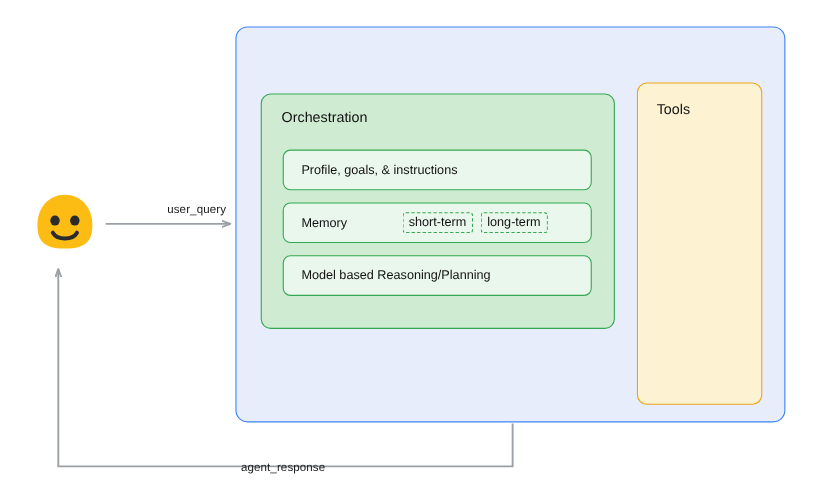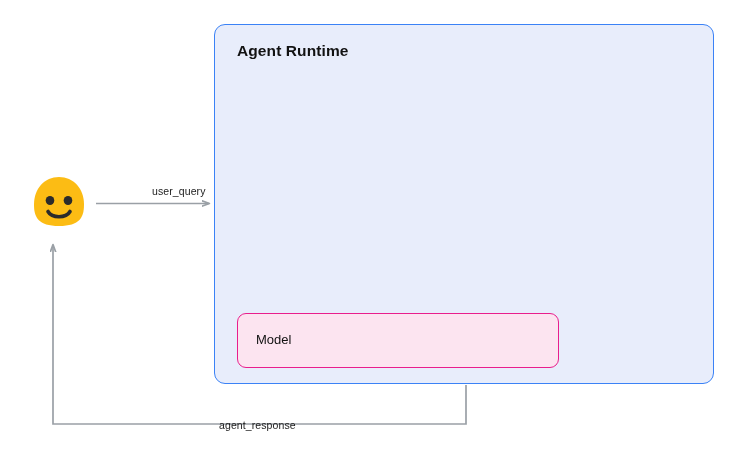--- a/index.html
+++ b/index.html
@@ -189,22 +189,38 @@
     <path d="M31,3 C45.5,3 56,14.5 56,30.5 C56,43 52,52 31,52 C10,52 6,43 6,30.5 C6,14.5 16.5,3 31,3 Z" fill="#fcbc14"></path>
     <ellipse cx="22" cy="26.5" rx="4.3" ry="4.6" fill="#2b2b2b"></ellipse>
     <ellipse cx="40" cy="26.5" rx="4.3" ry="4.6" fill="#2b2b2b"></ellipse>
     <path d="M20,37.5 C24,44.5 38,44.5 42,37.5" fill="none" stroke="#2b2b2b" stroke-width="3.6" stroke-linecap="round"></path>
   </svg>
 
   <div class="edge-label label-user-query">user_query</div>
   <div class="edge-label label-agent-response">agent_response</div>
 
   <div class="runtime-box">
-    <div class="runtime-title">Agent Runtime</div>
-
-
-    <div class="model-box">
-      <div class="model-title">Model</div>
+
+    <div class="orchestration-box">
+      <div class="orchestration-title">Orchestration</div>
+
+      <div class="inner-row row-profile">
+        <span class="inner-row-label">Profile, goals, &amp; instructions</span>
+      </div>
+
+      <div class="inner-row row-memory">
+        <span class="inner-row-label">Memory</span>
+        <span class="chip chip-short">short-term</span>
+        <span class="chip chip-long">long-term</span>
+      </div>
+
+      <div class="inner-row row-reason">
+        <span class="inner-row-label">Model based Reasoning/Planning</span>
+      </div>
     </div>
 
+
+    <div class="tools-box">
+      <div class="tools-title">Tools</div>
+    </div>
   </div>
 
 </div>
 
 </body></html>

